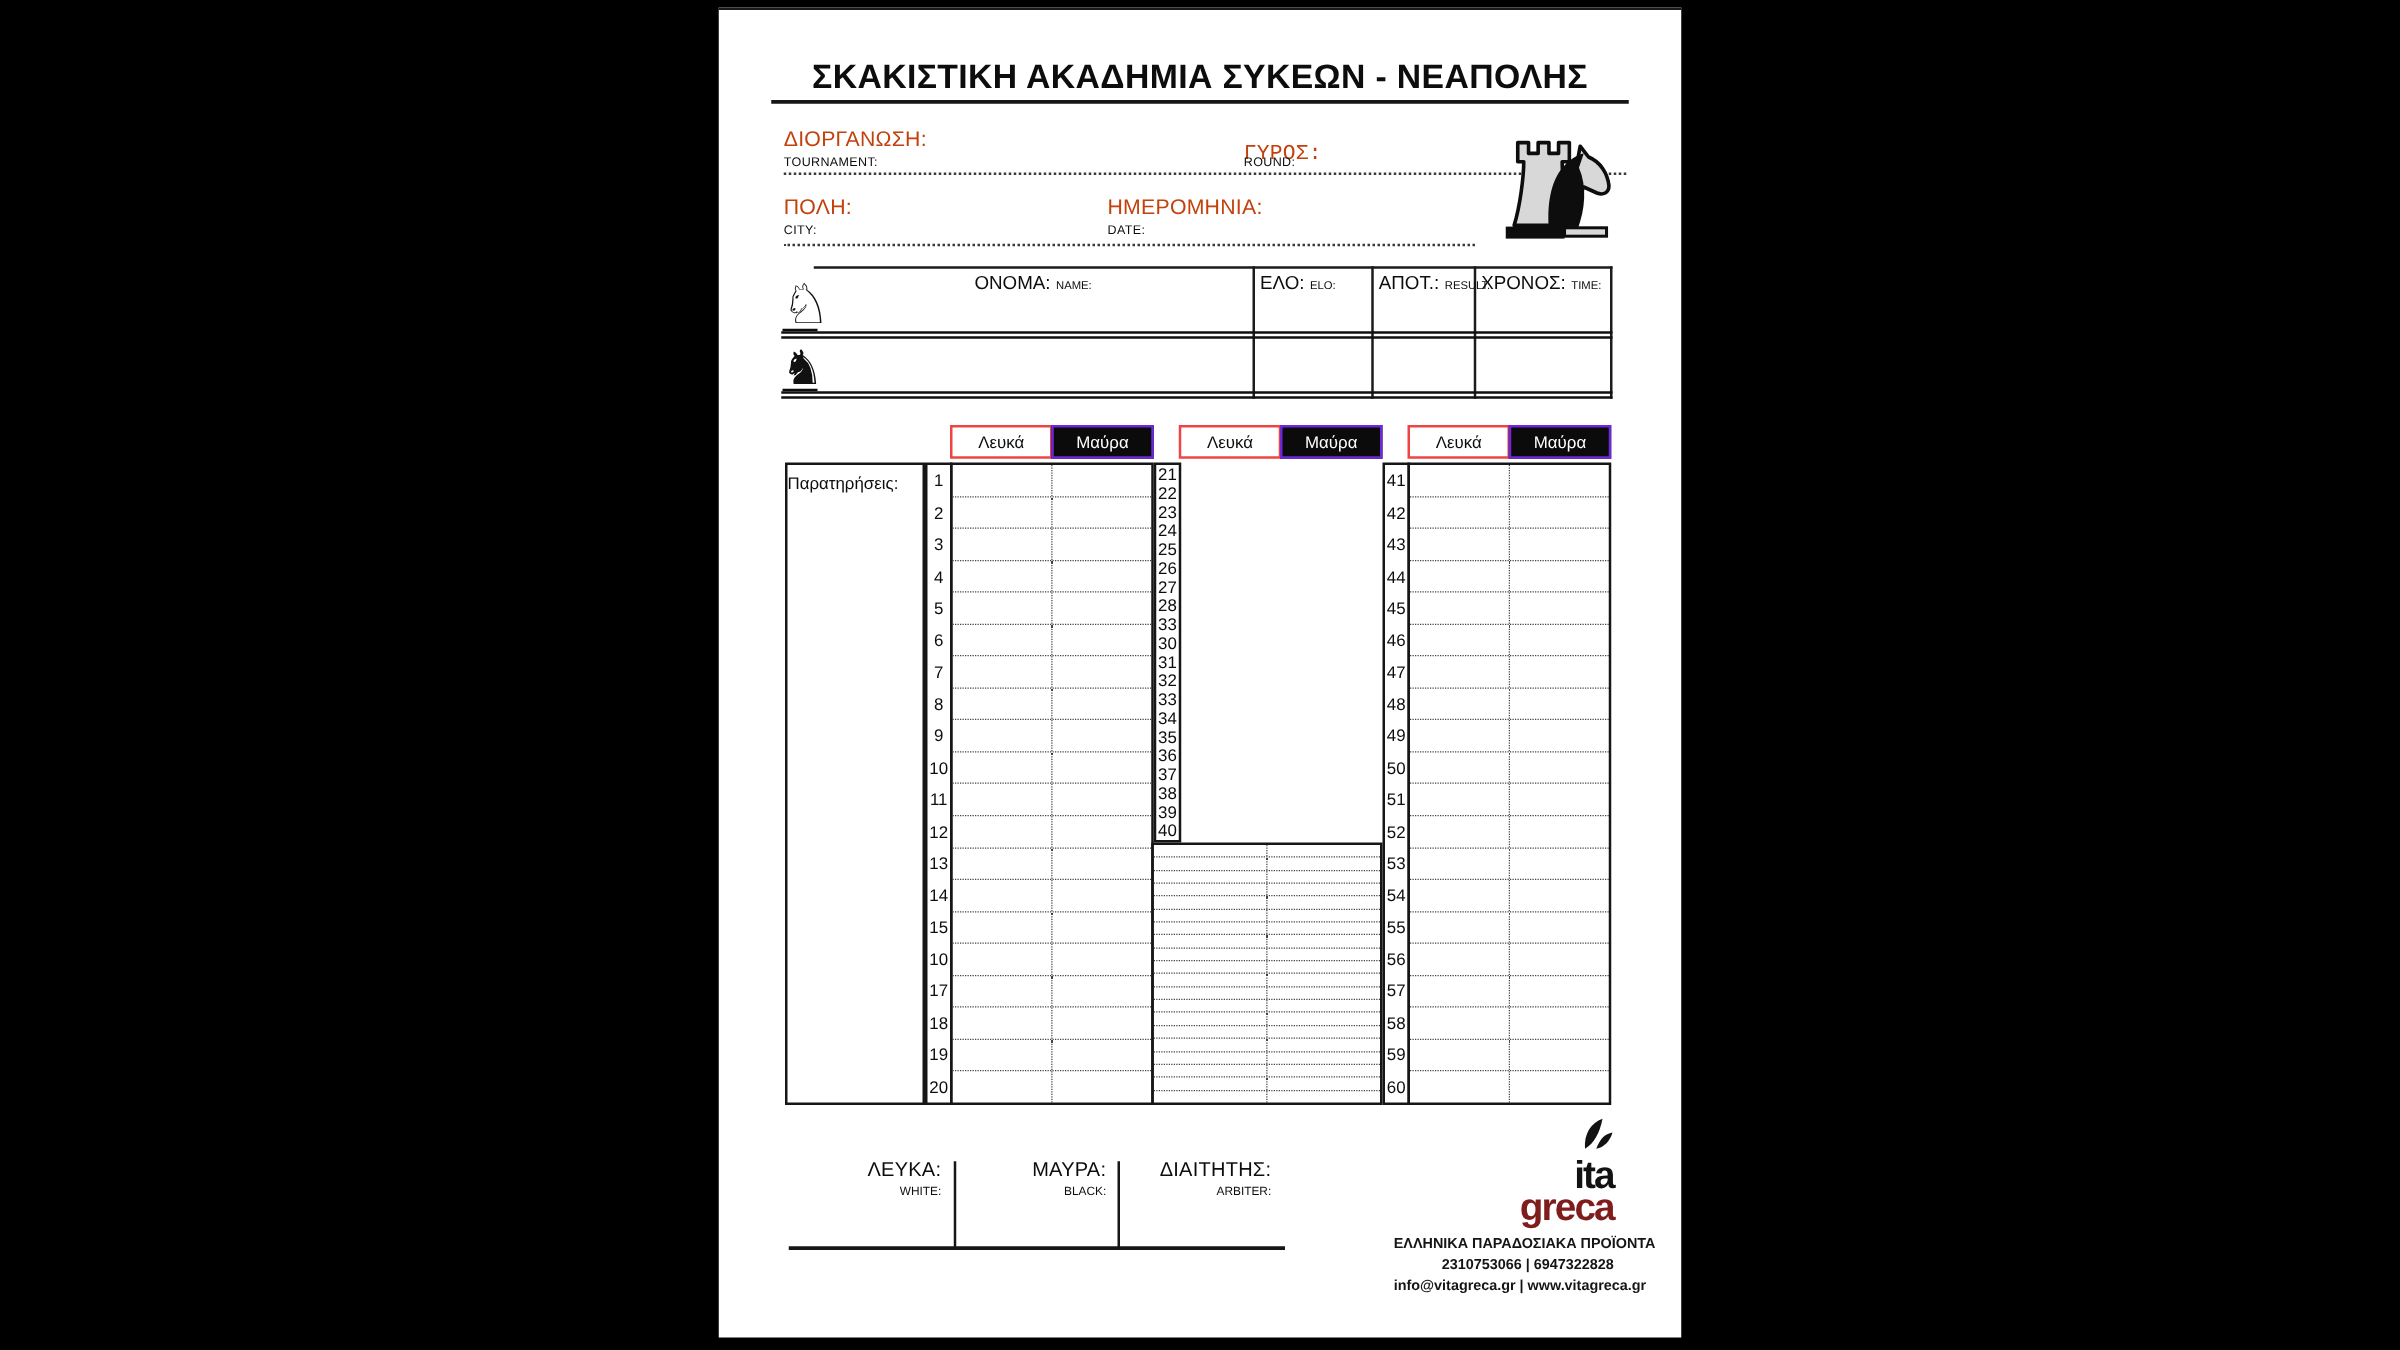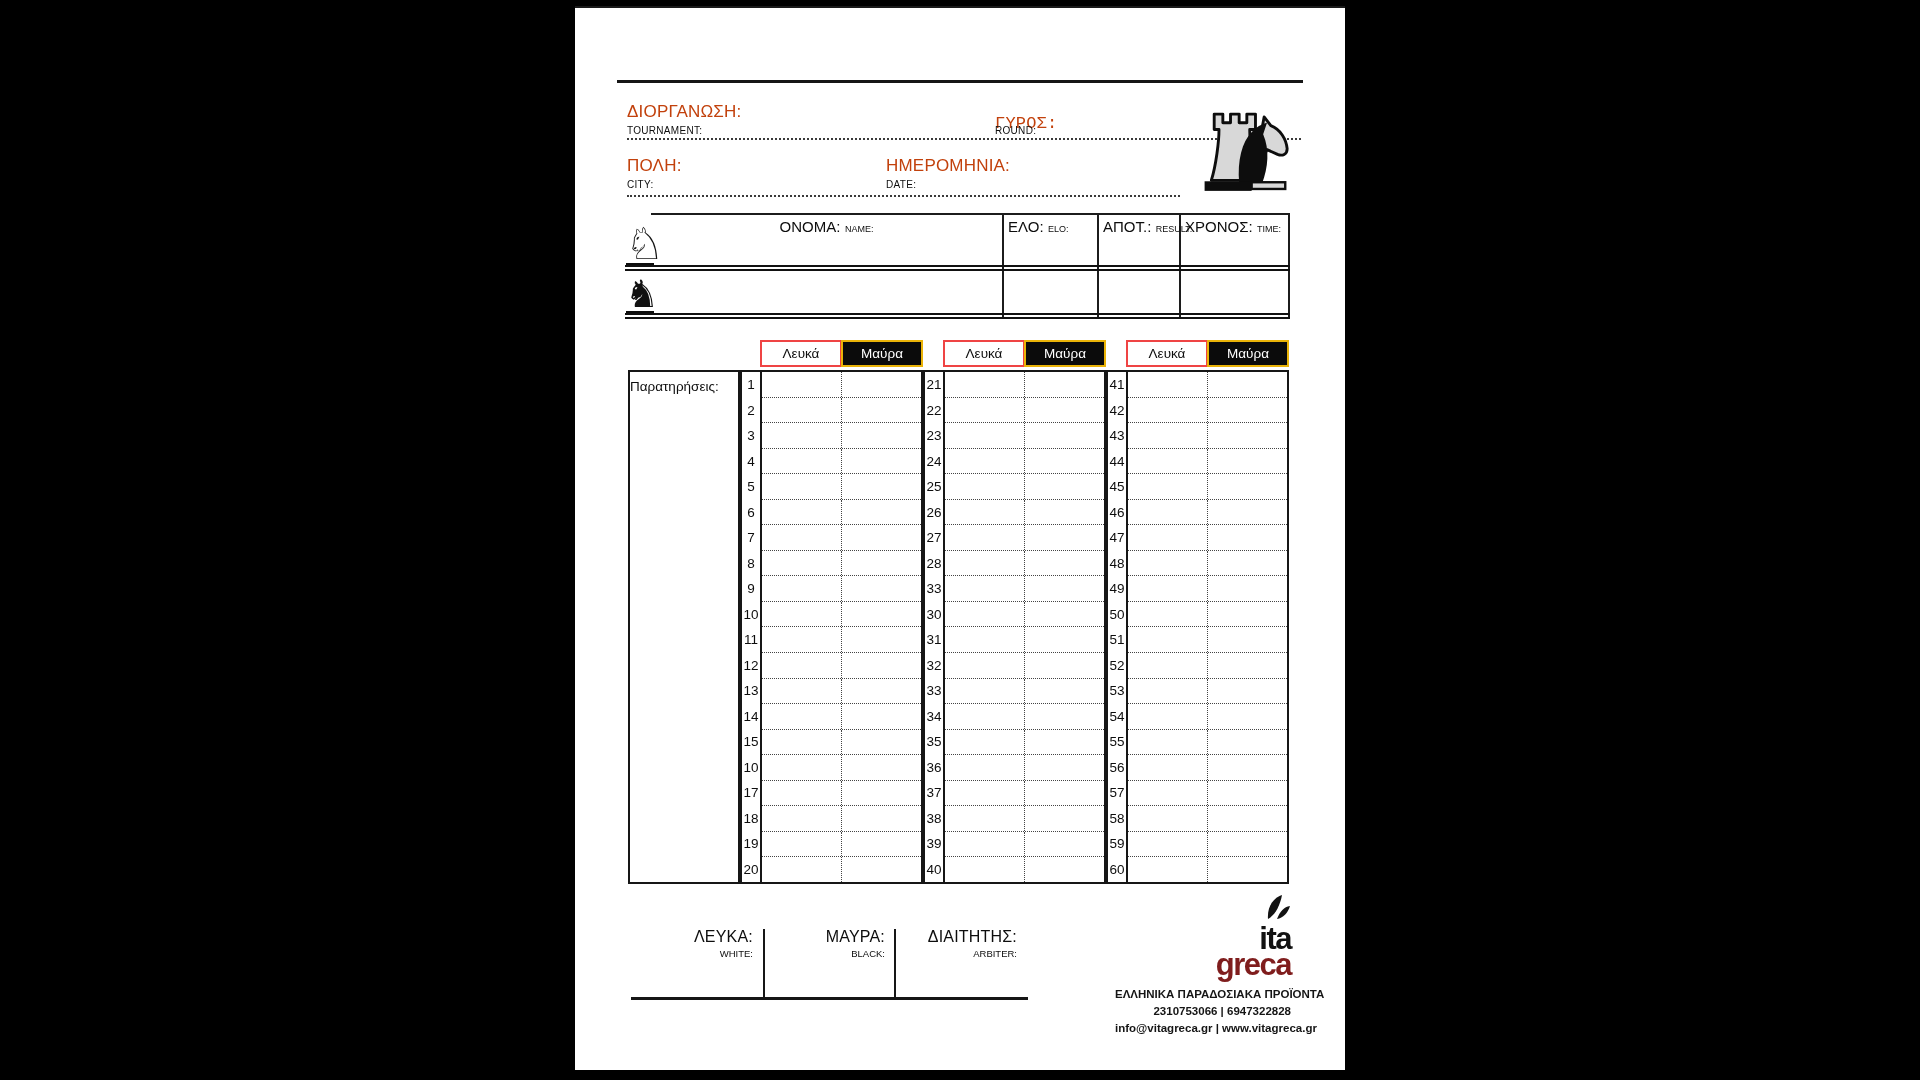--- a/index.html
+++ b/index.html
@@ -37,21 +37,21 @@
   .p-head{top:5px;white-space:nowrap;}
   .p-head .big{font-size:15px;color:#0d0d0d;}
   .p-head .small{font-size:9px;color:#0d0d0d;}
   .knight{font-family:"DejaVu Sans",sans-serif;text-align:center;left:0;width:30px;line-height:1;}
   .kbase{background:#0d0d0d;height:2px;}
   
   .notes-box{left:53px;top:362px;width:112px;height:514px;border:2px solid #161616;box-sizing:border-box;}
   .notes-box .lbl{display:block;padding-top:7px;font-size:13.5px;color:#0d0d0d;}
   .mv-hdr{top:332px;height:27px;box-sizing:border-box;text-align:center;font-size:13.5px;line-height:23px;}
   .mv-hdr.white{border:2px solid #ef4444;background:#fff;color:#0d0d0d;}
-  .mv-hdr.black{border:2px solid #eab308;background:#0b0b0b;color:#fff;}
+  .mv-hdr.black{border:2px solid #6d28d9;background:#0b0b0b;color:#fff;}
   .mv-group{top:362px;width:183px;height:514px;display:flex;box-sizing:border-box;}
   .numcol{width:22px;border:2px solid #161616;box-sizing:border-box;display:flex;flex-direction:column;}
   .numcol .num{flex:1;display:flex;align-items:center;justify-content:center;font-size:13.5px;color:#0d0d0d;}
   .cellsbox{flex:1;border:2px solid #161616;margin-left:-2px;box-sizing:border-box;display:flex;flex-direction:column;}
   .mv-row{flex:1;display:flex;}
   .mv-row:not(:last-child){border-bottom:1.5px dotted #444;}
   .mv-cell{flex:1;}
   .mv-cell.white{border-right:1.5px dotted #444;}
   
   .sig-v{top:921px;width:2px;height:70px;background:#161616;}
@@ -64,20 +64,21 @@
   .brand-logo{display:flex;justify-content:flex-end;align-items:flex-end;flex-direction:column;}
   .brand-logo .ita{font-size:31px;font-weight:800;letter-spacing:-1.5px;color:#121212;line-height:26px;}
   .brand-logo .greca{font-size:31px;font-weight:800;letter-spacing:-1.5px;line-height:26px;}
   .brand-lines{margin-top:8px;font-size:11.5px;font-weight:700;line-height:17px;color:#151515;white-space:nowrap;}
 </style>
 </head>
 <body style="background: rgb(0, 0, 0);">
 
 <div id="page">
 
+  <div class="abs title">ΣΚΑΚΙΣΤΙΚΗ ΑΚΑΔΗΜΙΑ ΣΥΚΕΩΝ - ΝΕΑΠΟΛΗΣ</div>
   <div class="abs title-rule"></div>
 
   <div class="abs fld-label" style="left:52px;top:94px;">ΔΙΟΡΓΑΝΩΣΗ:</div>
   <div class="abs fld-sub" style="left:52px;top:117px;">TOURNAMENT:</div>
   <div class="abs fld-label" style="left:420px;top:106px;font-family:Liberation Mono, monospace;">ΓΥΡΟΣ:</div>
   <div class="abs fld-sub" style="left:420px;top:117px;">ROUND:</div>
   <div class="abs dotline" style="left:52px;top:130px;width:674px;"></div>
 
   <div class="abs fld-label" style="left:52px;top:148px;">ΠΟΛΗ:</div>
   <div class="abs fld-sub" style="left:52px;top:171px;">CITY:</div>
@@ -240,21 +241,21 @@
             <div class="mv-cell black"></div>
           </div>
           <div class="mv-row">
             <div class="mv-cell white"></div>
             <div class="mv-cell black"></div>
           </div>
         </div>
       </div>
       <div class="abs mv-hdr white" style="left: 368px; width: 82px;">Λευκά</div>
       <div class="abs mv-hdr black" style="left: 449px; width: 82px;">Μαύρα</div>
-      <div class="abs mv-group" style="left: 348px;">
+      <div class="abs mv-group" style="left: 348px; flex-direction: column;">
         <div class="numcol">
           <div class="num">21</div>
           <div class="num">22</div>
           <div class="num">23</div>
           <div class="num">24</div>
           <div class="num">25</div>
           <div class="num">26</div>
           <div class="num">27</div>
           <div class="num">28</div>
           <div class="num">33</div>

